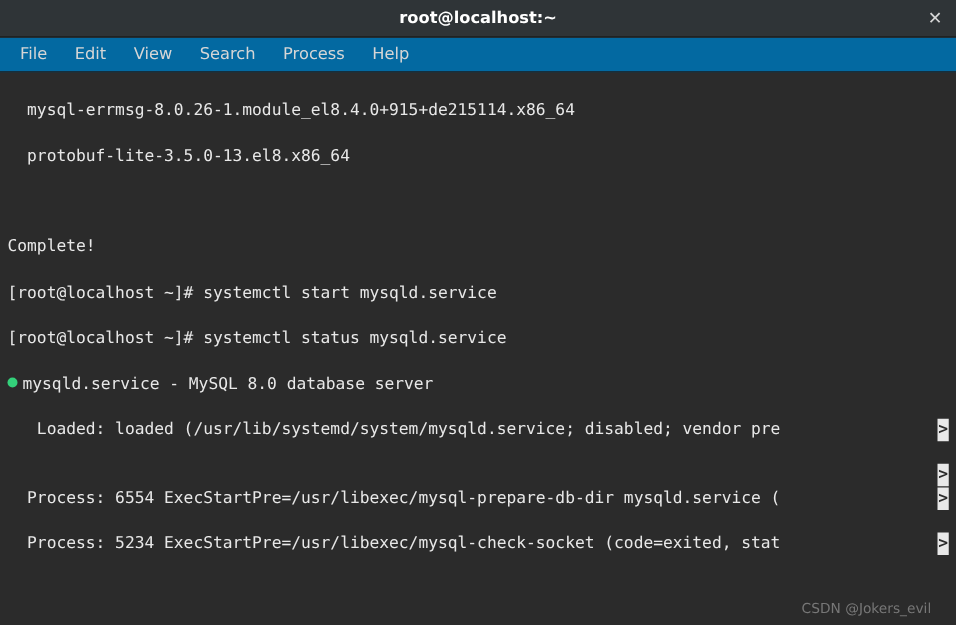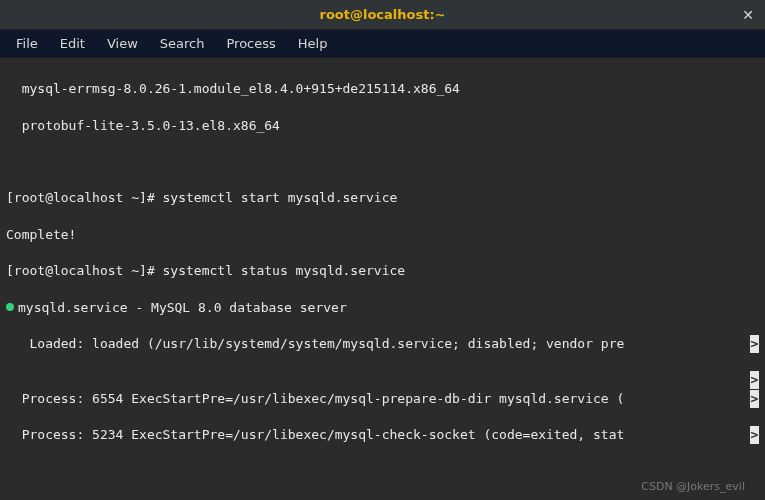--- a/index.html
+++ b/index.html
@@ -10,30 +10,30 @@
     overflow: hidden;
     position: relative;
   }
   .titlebar {
     height: 30px;
     background: #2f3437;
     display: flex; align-items: center; justify-content: center;
     position: relative;
     border-bottom: 1px solid #1d1d1d;
   }
-  .titlebar-title { color: #eab308; font-size: 13px; font-weight: 600; }
+  .titlebar-title { color: #ffffff; font-size: 13px; font-weight: 600; }
   .close-btn {
     position: absolute; right: 8px; top: 6px;
     width: 18px; height: 18px; color: #d6d6d6;
     display: flex; align-items: center; justify-content: center;
     cursor: pointer; font-size: 14px;
   }
   .menubar {
     height: 28px;
-    background: #0f172a;
+    background: #0369a1;
     display: flex; align-items: center;
     padding: 0 6px; gap: 2px;
     border-bottom: 1px solid #1d1d1d;
   }
   .menu-item {
     color: #d6d6d6; font-size: 13px;
     padding: 4px 10px; cursor: pointer;
   }
   .terminal {
     background: #2b2b2b;
@@ -80,22 +80,22 @@
   <span class="menu-item">View</span>
   <span class="menu-item">Search</span>
   <span class="menu-item">Process</span>
   <span class="menu-item">Help</span>
 </div>
 
 <div class="terminal">
 <div class="line">  mysql-errmsg-8.0.26-1.module_el8.4.0+915+de215114.x86_64</div>
 <div class="line">  protobuf-lite-3.5.0-13.el8.x86_64</div>
 <div class="blankrow"></div>
+<div class="line">Complete!</div>
 <div class="line">[root@localhost ~]# systemctl start mysqld.service</div>
-<div class="line">Complete!</div>
 <div class="line">[root@localhost ~]# systemctl status mysqld.service</div>
 <div class="line"><span class="dot"></span><span>mysqld.service - MySQL 8.0 database server</span></div>
 <div class="line"><span>   Loaded: loaded (/usr/lib/systemd/system/mysqld.service; disabled; vendor pre</span><span class="cont right">&gt;</span></div>
 <div class="line"><span class="cont right">&gt;</span></div>
 <div class="line"><span>  Process: 6554 ExecStartPre=/usr/libexec/mysql-prepare-db-dir mysqld.service (</span><span class="cont right">&gt;</span></div>
 <div class="line"><span>  Process: 5234 ExecStartPre=/usr/libexec/mysql-check-socket (code=exited, stat</span><span class="cont right">&gt;</span></div>
 
 
 
 

